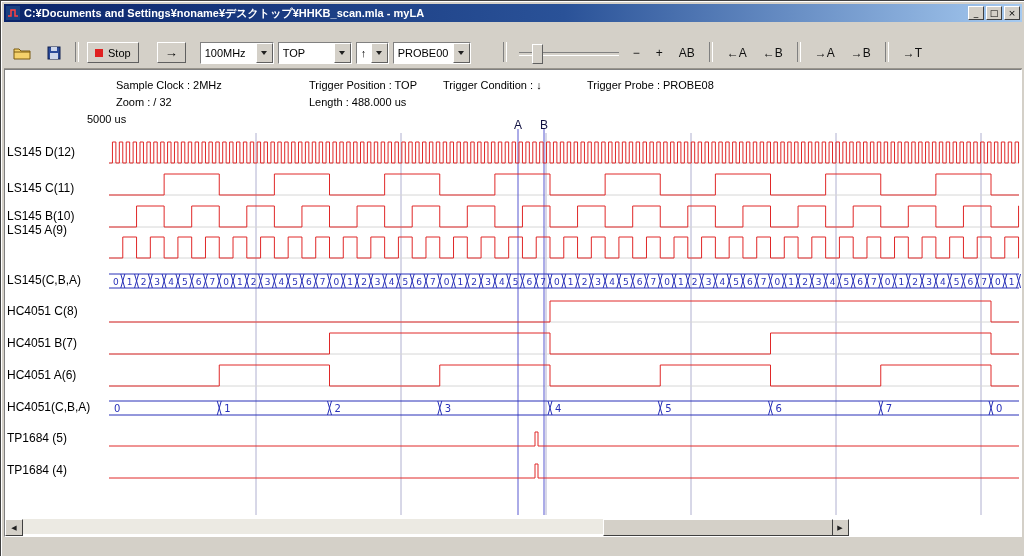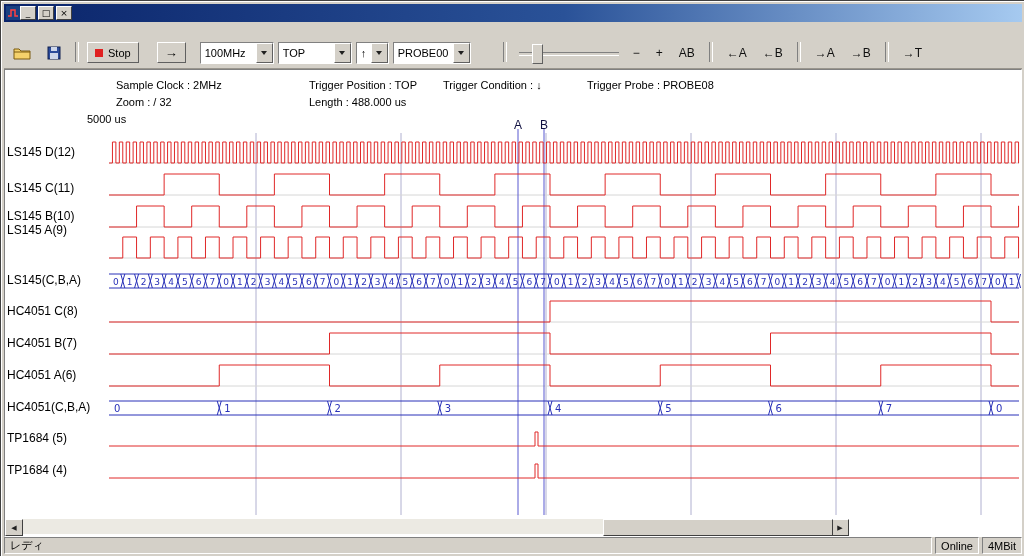--- a/index.html
+++ b/index.html
@@ -61,20 +61,21 @@
 
 <div class="window">
 
   <div class="titlebar">
     <span style="display:inline-flex;">
       <svg width="14" height="14">
           <rect x="0" y="0" width="14" height="14" fill="#184080"></rect>
           <polyline points="2,10 5,10 5,4 9,4 9,10 12,10" fill="none" stroke="#ff4040" stroke-width="1.5"></polyline>
         </svg>
     </span>
+    <span class="title-text">C:¥Documents and Settings¥noname¥デスクトップ¥HHKB_scan.mla - myLA</span>
     <span class="capbtns">
       <button class="cap">_</button>
       <button class="cap">□</button>
       <button class="cap">×</button>
     </span>
   </div>
 
 
   <div class="toolbar">
     <button class="tflat">
@@ -424,19 +425,14 @@
     </div>
 
   <div class="hscroll">
     <div class="sbtn">◀</div>
     <div class="strack">
       <div class="sthumb"></div>
     </div>
     <div class="sbtn">▶</div>
   </div>
 
-  <div class="statusbar">
-    <div class="spanel main">レディ</div>
-    <div class="spanel">Online</div>
-    <div class="spanel">4MBit</div>
-  </div>
 
 </div>
 
 </body></html>

